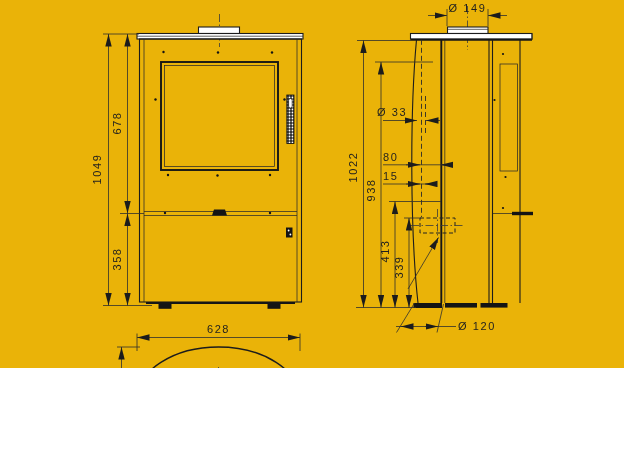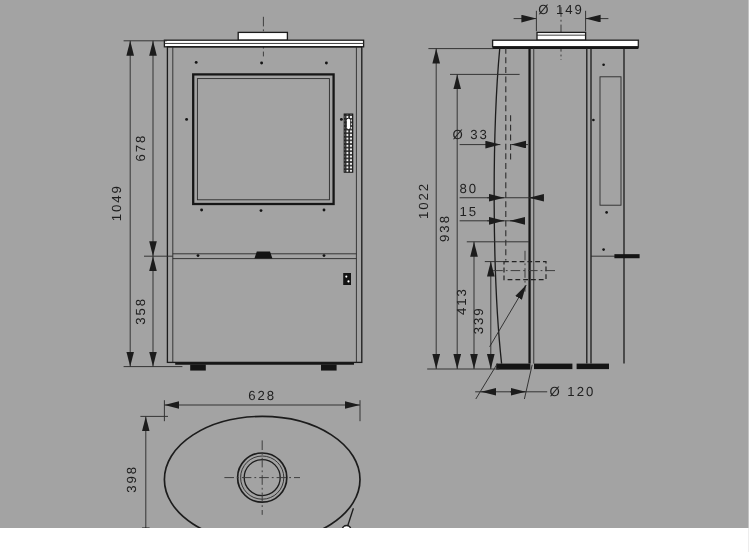--- a/index.html
+++ b/index.html
@@ -1,16 +1,16 @@
 <!DOCTYPE html>
 <html><head>
 <meta charset="utf-8">
 <style>
   html,body{margin:0;padding:0;background:#ffffff;}
-  .stage{position:relative;width:624px;height:440px;background:#a3a3a3;overflow:hidden;
+  .stage{position:relative;width:624px;height:368px;background:#eab308;overflow:hidden;
          font-family:"Liberation Sans", sans-serif;}
   svg{display:block;}
   
   .ln   {fill:none;stroke:#1c1c1c;stroke-width:1.1;}
   .lnw  {fill:#ffffff;stroke:#1c1c1c;stroke-width:1.1;}
   .thick{fill:none;stroke:#161616;stroke-width:1.9;}
   .thin {fill:none;stroke:#2a2a2a;stroke-width:0.75;}
   .dim  {fill:none;stroke:#2f2f2f;stroke-width:0.8;}
   .cl   {fill:none;stroke:#3a3a3a;stroke-width:0.8;stroke-dasharray:8 2.5 1.5 2.5;}
   .hid  {fill:none;stroke:#2a2a2a;stroke-width:0.9;stroke-dasharray:5 3;}

